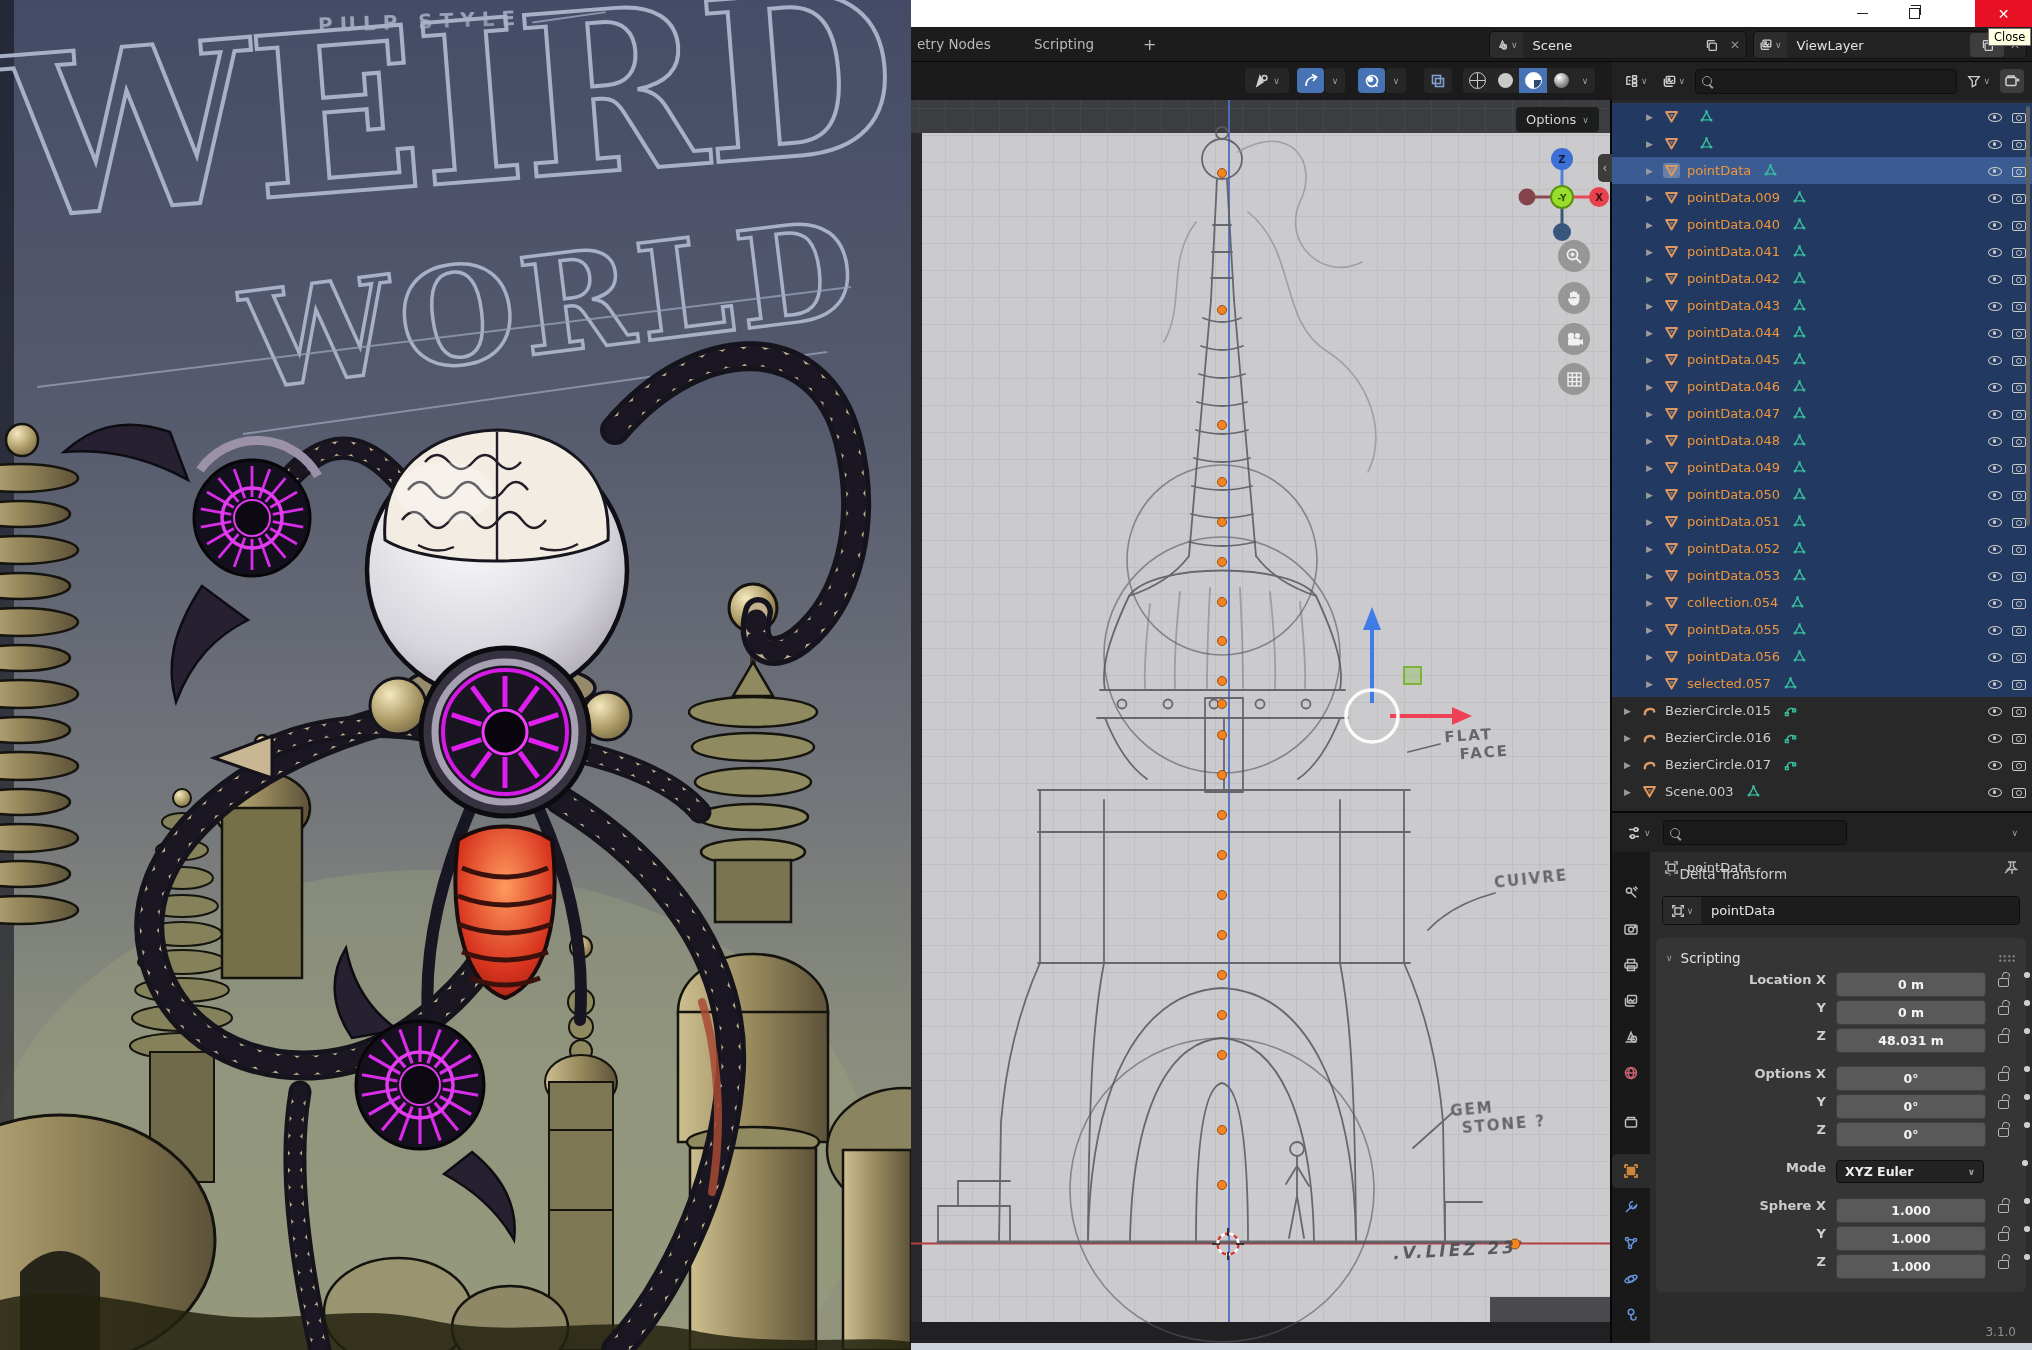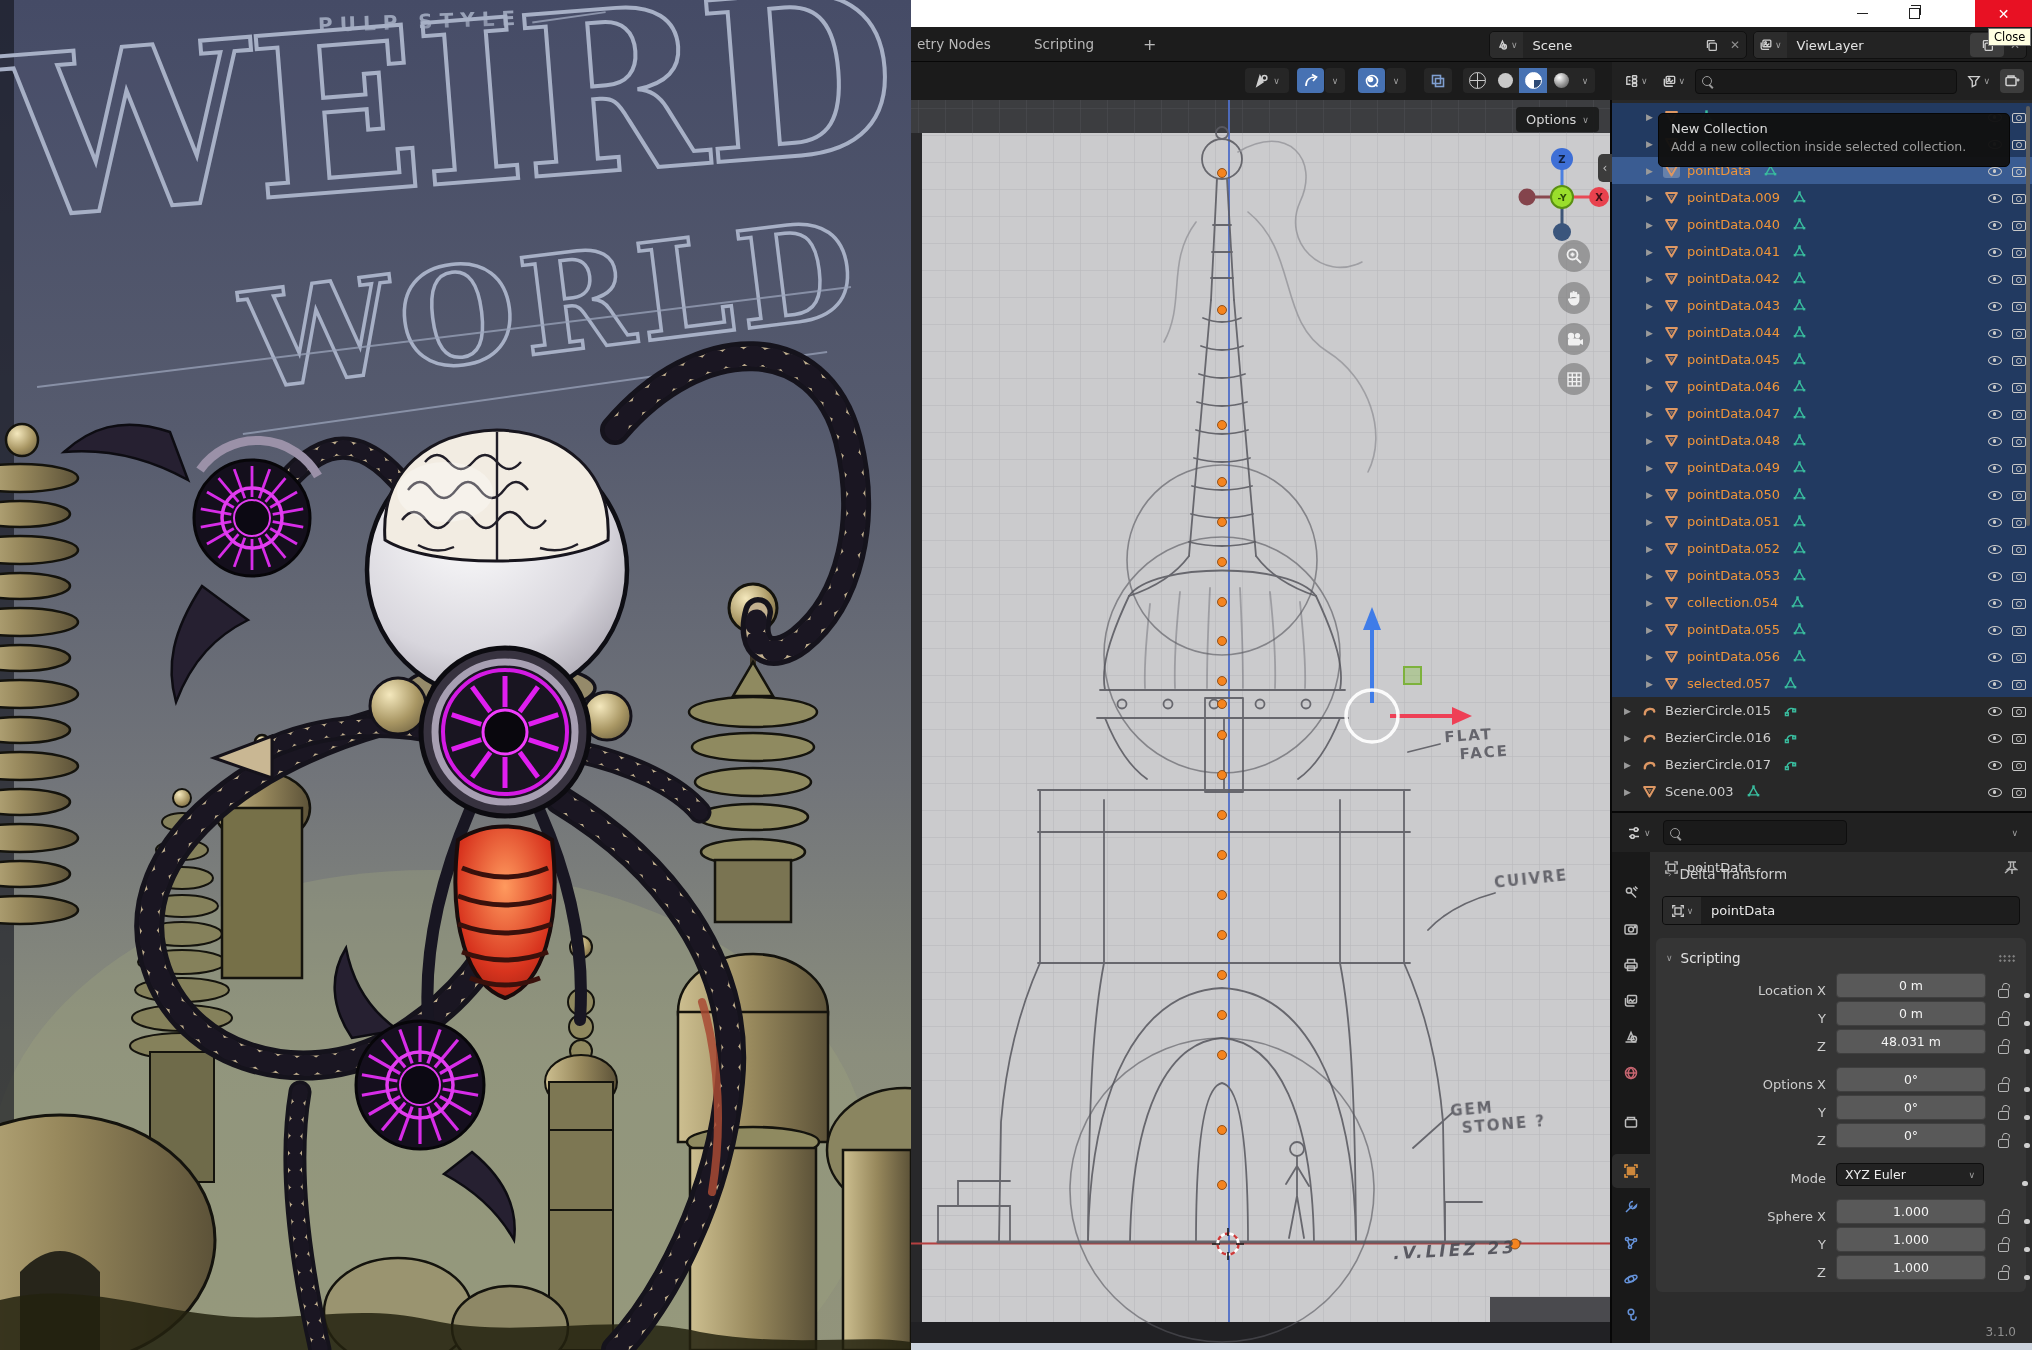--- a/index.html
+++ b/index.html
@@ -101,21 +101,21 @@
   .ptab.active{background:#2c2c2c;border-radius:5px 0 0 5px;}
   #pr-content{position:absolute;left:38px;top:39px;width:382px;height:491px;}
   #breadcrumb{position:absolute;left:14px;top:8px;display:flex;align-items:center;gap:8px;color:#d6d6d6;}
   #pin{position:absolute;right:14px;top:8px;color:#b5b5b5;}
   #namefield{position:absolute;left:12px;top:44px;right:12px;height:27px;background:#1d1d1d;border:1px solid #0d0d0d;border-radius:4px;display:flex;align-items:center;overflow:hidden;}
   #namefield .nf-ic{width:38px;height:100%;background:#2a2a2a;display:flex;align-items:center;justify-content:center;gap:2px;color:#cfcfcf;}
   #namefield .nf-txt{padding:0 10px;color:#e8e8e8;}
   #tpanel{position:absolute;left:6px;top:86px;right:6px;background:#353535;border-radius:6px;padding:6px 0 10px;}
   #tp-head{display:flex;align-items:center;height:28px;padding:0 10px;color:#e3e3e3;font-size:13.5px;gap:8px;}
   #tp-grip{margin-left:auto;width:18px;height:8px;background:radial-gradient(circle 1.1px,#8a8a8a 1px,#0000 1.2px) 0 0/4.5px 4.5px;}
-  .trow{height:26px;display:flex;align-items:flex-end;margin-bottom:2px;}
+  .trow{height:26px;display:flex;align-items:flex-start;margin-bottom:2px;font-weight:bold;}
   .tlabel{width:170px;text-align:right;padding-right:10px;color:#cdcdcd;flex:none;}
   .tvalue{width:148px;height:23px;background:#595959;border:1px solid #3f3f3f;border-radius:4px;color:#f4f4f4;font-size:12.5px;display:flex;align-items:center;justify-content:center;flex:none;}
   .tlock{margin-left:11px;position:relative;width:14px;height:15px;flex:none;}
   .tlock::before{content:"";position:absolute;left:1px;top:6px;width:9px;height:7px;border:1.3px solid #b5b5b5;border-radius:2px;}
   .tlock::after{content:"";position:absolute;left:5px;top:0px;width:6px;height:6px;border:1.3px solid #b5b5b5;border-bottom:none;border-radius:4px 4px 0 0;transform:rotate(14deg);}
   .tdot{margin-left:13px;width:5.5px;height:5.5px;border-radius:50%;background:#cfcfcf;flex:none;}
   .tgap{height:10px;}
   #mode-value{width:148px;height:23px;background:#222222;border:1px solid #0f0f0f;border-radius:4px;color:#ededed;font-size:12.5px;display:flex;align-items:center;padding:0 8px;box-sizing:border-box;flex:none;}
   #mode-value .chev{margin-left:auto;}
   #delta-row{display:flex;align-items:center;gap:8px;color:#d0d0d0;margin:14px 0 0 18px;font-size:13.5px;}
@@ -1233,24 +1233,20 @@
                 <rect x="6.7" y="1.4" width="2.6" height="2.6" fill="currentColor"></rect>
                 <rect x="1.8" y="10.6" width="2.6" height="2.6" fill="currentColor"></rect>
                 <rect x="11.6" y="10.6" width="2.6" height="2.6" fill="currentColor"></rect>
               </svg>
             </span>
     <span class="ospace"></span>
     <span class="eye"></span>
     <span class="cam"></span>
   </div>
         </div>
-      <div id="tooltip">
-        <div class="tt1">New Collection</div>
-        <div class="tt2">Add a new collection inside selected collection.</div>
-      </div>
     </div>
 
     <div class="abs hdiv" style="left:699px;top:811px;width:422px;height:2px"></div>
 
     <div id="properties" class="abs">
       <div id="pr-header">
         <span class="hbtn">
           <svg width="16" height="16" viewBox="0 0 16 16" fill="none" stroke="currentColor" stroke-width="1.6">
               <path d="M3 4.5 h6 M11 4.5 h2 M3 11.5 h2 M9 11.5 h4"></path>
               <circle cx="10" cy="4.5" r="1.8"></circle>

